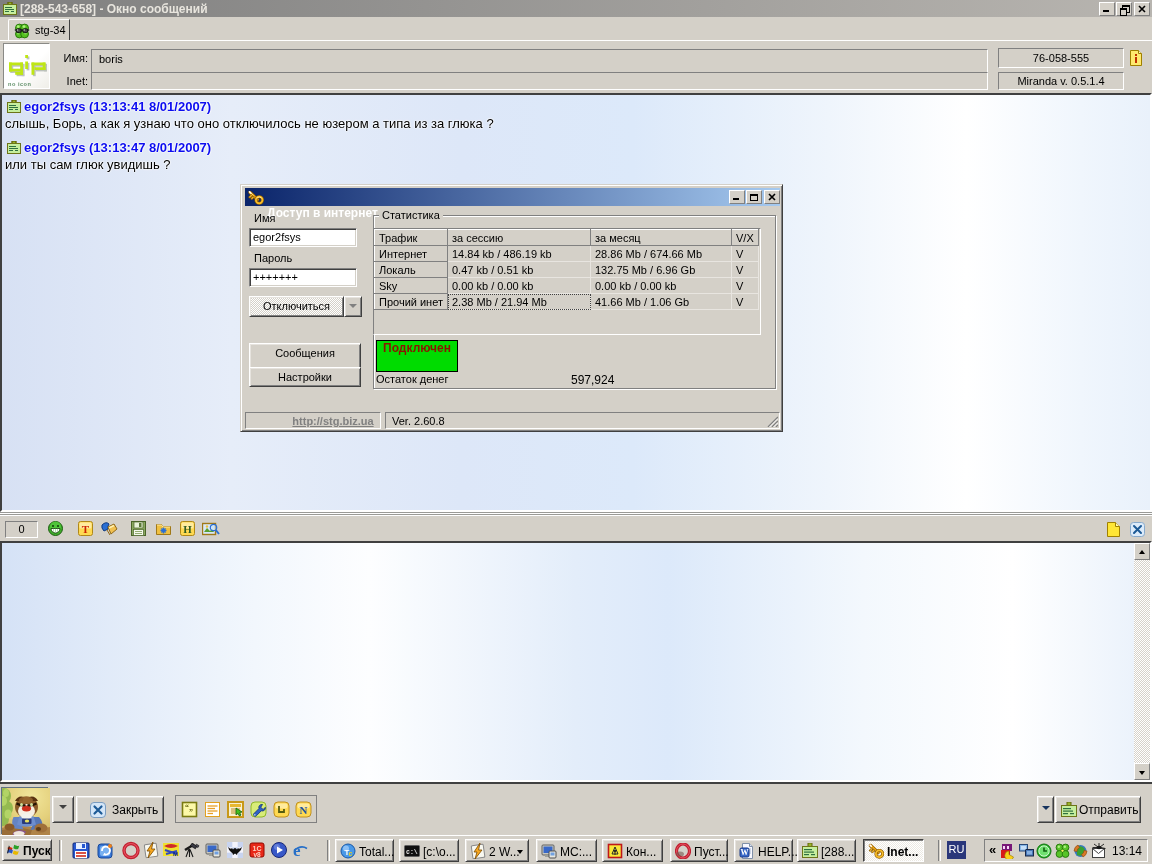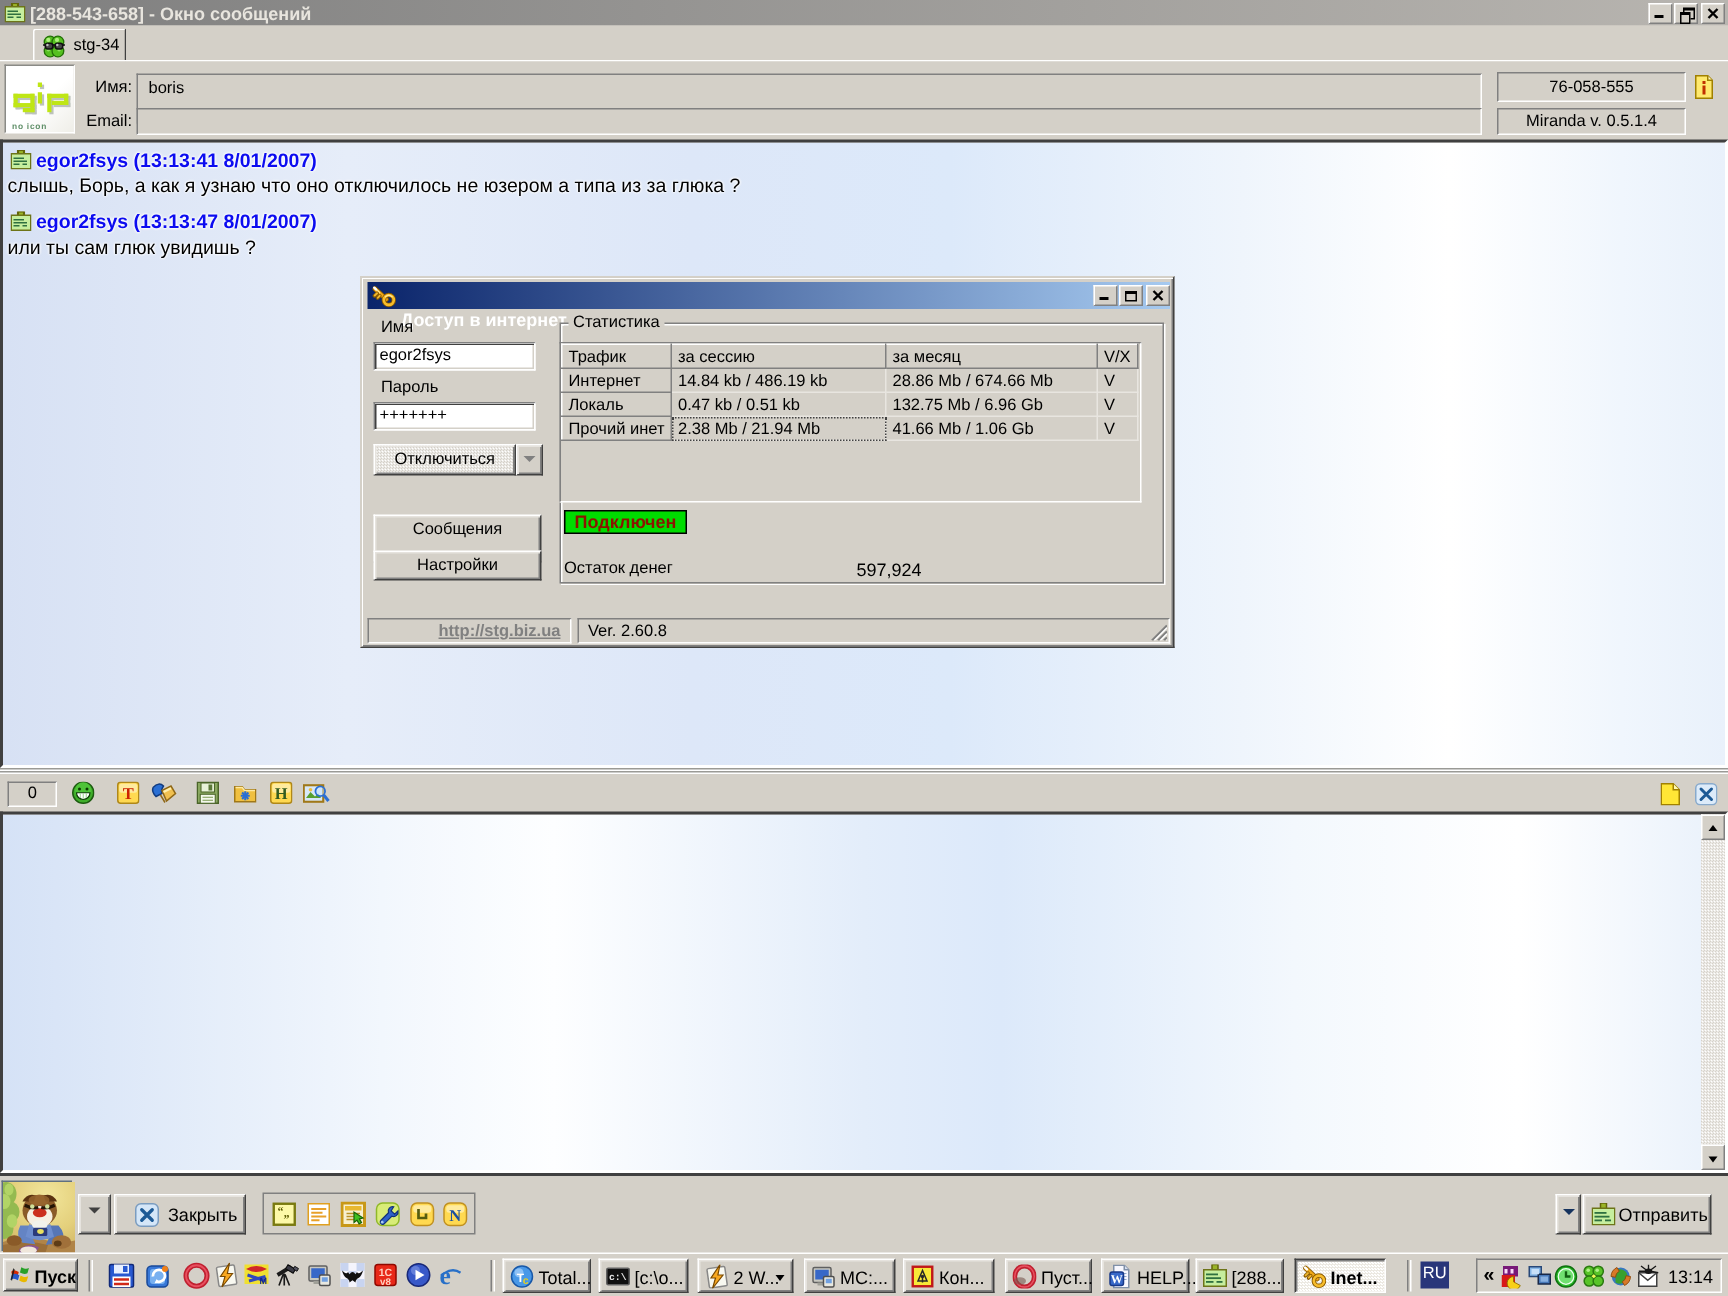--- a/index.html
+++ b/index.html
@@ -46,21 +46,21 @@
       <span class="glyph-rest"></span>
     </div>
   <div class="abs raised1 cap-btn" style="left:1134px;top:2px;width:16px;height:14px;">
       <svg width="14" height="12" style="position:absolute;left:0;top:0;">
         <path d="M4 3 L10 9 M10 3 L4 9" stroke="#000" stroke-width="1.6"></path>
       </svg>
     </div>
 </div>
 
 <div class="abs" style="left:0;top:17px;width:1152px;height:24px;background:#d4d0c8;">
-  <div class="abs" style="left:8px;top:2px;width:62px;height:22px;background:#d4d0c8;border:1px solid;border-color:#fff #404040 #d4d0c8 #fff;border-top-left-radius:2px;margin-left:14px;">
+  <div class="abs" style="left:8px;top:2px;width:62px;height:22px;background:#d4d0c8;border:1px solid;border-color:#fff #404040 #d4d0c8 #fff;border-top-left-radius:2px;">
     <div class="abs" id="tab-icon" style="left:5px;top:3px;width:16px;height:16px;"><svg width="16" height="16">
           <g fill="#55c020" stroke="#237006" stroke-width="0.9">
             <circle cx="5.4" cy="5" r="3.9"></circle>
             <circle cx="10.6" cy="5" r="3.9"></circle>
             <circle cx="5.4" cy="11" r="3.9"></circle>
             <circle cx="10.6" cy="11" r="3.9"></circle>
           </g>
           <circle cx="4.2" cy="3.6" r="1.4" fill="#aef07e"></circle>
           <circle cx="10" cy="3.6" r="1.4" fill="#aef07e"></circle>
           <circle cx="4.2" cy="10.2" r="1.2" fill="#8ee05e"></circle>
@@ -96,21 +96,21 @@
           </g>
         </defs>
 <use href="#qip" x="1.4" y="1.4" fill="#a8b0a8" opacity="0.75"></use>
 <use href="#qip" fill="#bfe615"></use>
 <text x="4" y="42" font-family="Liberation Sans,sans-serif" font-size="5.6" font-weight="bold" fill="#5f8f68" letter-spacing="0.5">no icon</text>
 </svg></div>
   <div class="abs" style="left:60px;top:11px;width:28px;text-align:right;">Имя:</div>
   <div class="abs sunken1" style="left:91px;top:8px;width:897px;height:34px;background:#d4d0c8;">
       <span style="position:absolute;left:7px;top:3px;">boris</span>
     </div>
-  <div class="abs" style="left:53px;top:34px;width:35px;text-align:right;">Email:</div>
+  <div class="abs" style="left:53px;top:34px;width:35px;text-align:right;">Inet:</div>
   <div class="abs sunken1" style="left:91px;top:31px;width:897px;height:18px;background:#d4d0c8;"></div>
   <div class="abs sunken1" style="left:998px;top:7px;width:126px;height:20px;background:#d4d0c8;text-align:center;"><span style="position:relative;top:3px;">76-058-555</span></div>
   <div class="abs sunken1" style="left:998px;top:31px;width:126px;height:18px;background:#d4d0c8;text-align:center;"><span style="position:relative;top:2px;">Miranda v. 0.5.1.4</span></div>
   <div class="abs" id="info-icon" style="left:1128px;top:9px;width:16px;height:16px;"><svg width="16" height="16">
         <path d="M2.5 0.5 h8 l3 3 v12 h-11 z" fill="#ffe96e" stroke="#a08000"></path>
         <path d="M10.5 0.5 v3 h3" fill="#fff8c0" stroke="#a08000"></path>
         <rect x="7" y="4" width="2" height="2" fill="#c03000"></rect>
         <rect x="7" y="7" width="2" height="6" fill="#c03000"></rect>
       </svg></div>
 </div>
@@ -385,30 +385,36 @@
             <td class="dcell">28.86 Mb / 674.66 Mb</td>
             <td class="dcell">V</td>
           </tr>
       <tr>
             <td class="hcell">Локаль</td>
             <td class="dcell">0.47 kb / 0.51 kb</td>
             <td class="dcell">132.75 Mb / 6.96 Gb</td>
             <td class="dcell">V</td>
           </tr>
       <tr>
+            <td class="hcell">Sky</td>
+            <td class="dcell">0.00 kb / 0.00 kb</td>
+            <td class="dcell">0.00 kb / 0.00 kb</td>
+            <td class="dcell">V</td>
+          </tr>
+      <tr>
             <td class="hcell">Прочий инет</td>
             <td class="dcell" style="outline:1px dotted #404040;outline-offset:-1px;">2.38 Mb / 21.94 Mb</td>
             <td class="dcell">41.66 Mb / 1.06 Gb</td>
             <td class="dcell">V</td>
           </tr>
     </tbody>
       </table>
   </div>
 
-  <div class="abs" style="left:135px;top:155px;width:82px;height:16px;background:#00dc00;border:1px solid #000;color:#8b1500;font-weight:bold;font-size:12px;text-align:center;"><span style="position:relative;top:0px;">Подключен</span></div>
+  <div class="abs" style="left:135px;top:155px;width:82px;height:32px;background:#00dc00;border:1px solid #000;color:#8b1500;font-weight:bold;font-size:12px;text-align:center;"><span style="position:relative;top:0px;">Подключен</span></div>
   <div class="abs" style="left:135px;top:188px;">Остаток денег</div>
   <div class="abs" style="left:330px;top:188px;font-size:12px;">597,924</div>
 
   <div class="abs sunken1" style="left:4px;top:227px;width:136px;height:17px;background:#d4d0c8;text-align:center;"><span style="position:relative;top:2px;color:#808080;font-weight:bold;text-decoration:underline;margin-left:40px;">http://stg.biz.ua</span></div>
   <div class="abs sunken1" style="left:144px;top:227px;width:395px;height:17px;background:#d4d0c8;">
       <span class="abs" style="left:6px;top:2px;">Ver. 2.60.8</span>
       <span class="abs" id="grip"></span>
       <svg width="12" height="12" style="position:absolute;right:1px;bottom:1px;">
         <g stroke="#808080" stroke-width="1.5">
           <line x1="12" y1="2" x2="2" y2="12"></line>

